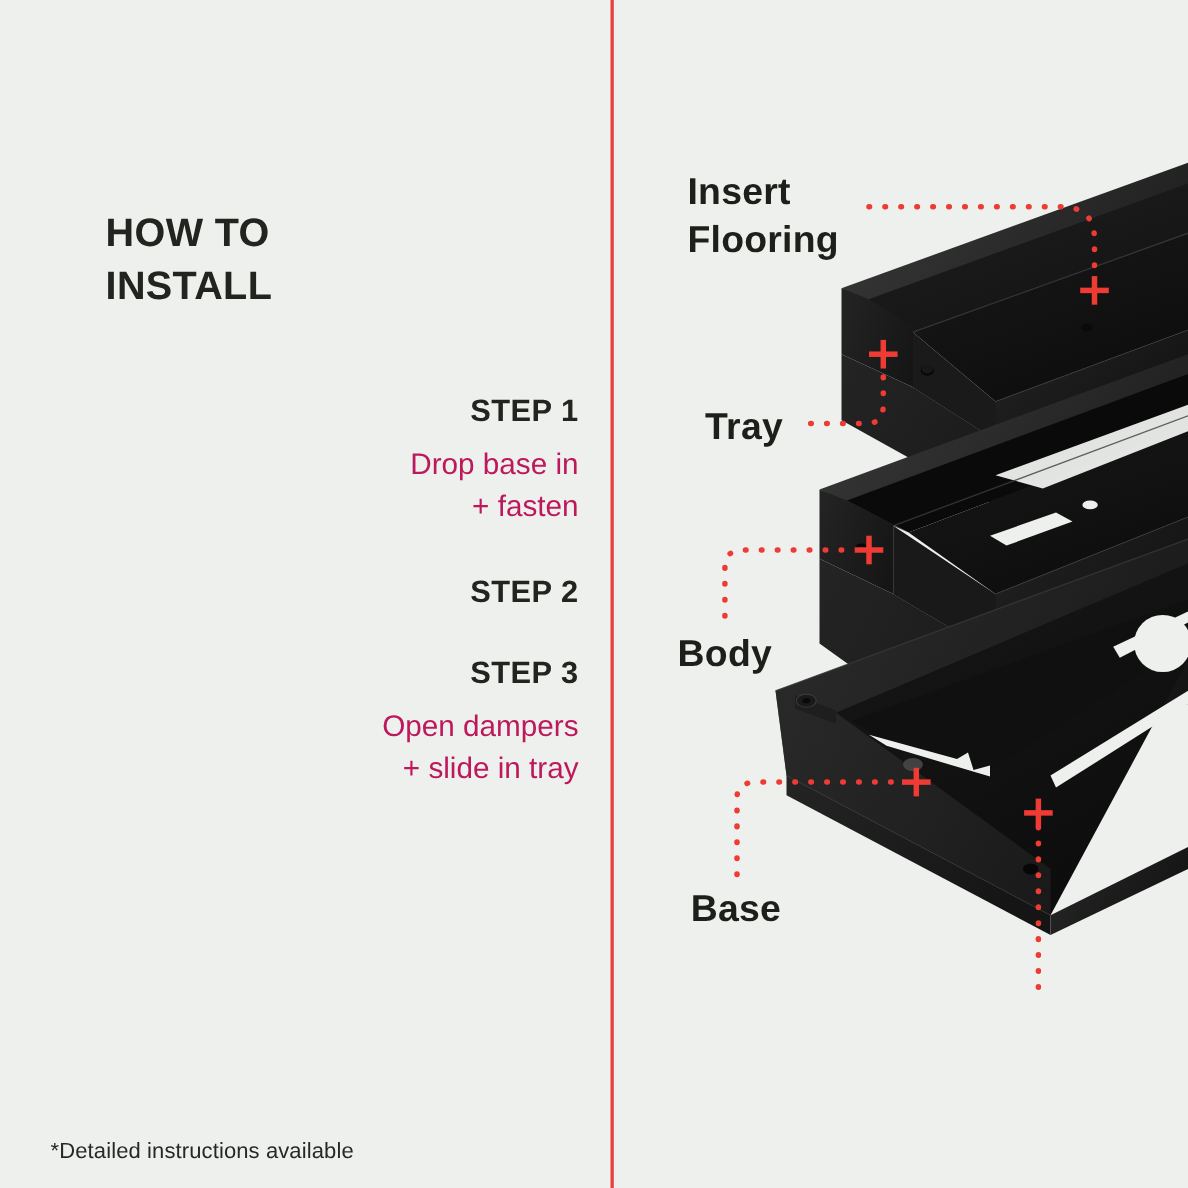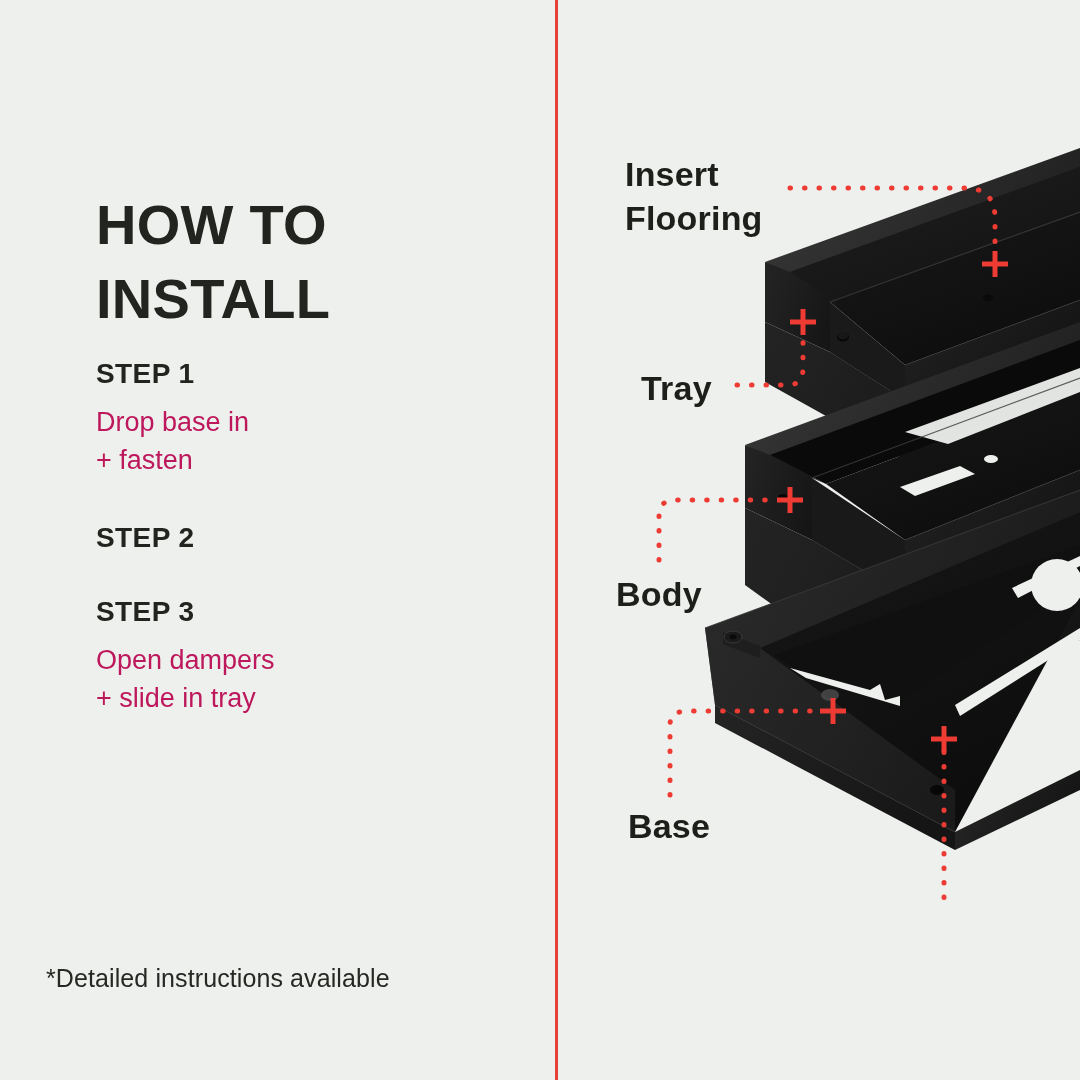--- a/index.html
+++ b/index.html
@@ -29,29 +29,29 @@
   .left-panel {
     position:absolute;
     left:0; top:0;
     width:555px; height:1080px;
   }
 
   .headline {
     position:absolute;
     left:96px; top:188px;
     width:420px;
-    font-size:56px;
+    font-size:36px;
     font-weight:bold;
     line-height:1.32;
     letter-spacing:0.3px;
     color:#22241f;
     white-space:pre-line;
   }
 
-  .steps { position:absolute; left:96px; top:358px; width:430px; }
+  .steps { position:absolute; left:96px; top:358px; width:430px;text-align:right; }
 
   .step { margin-bottom:42px; }
   .step:last-child { margin-bottom:0; }
 
   .step-title {
     font-size:28px;
     font-weight:bold;
     letter-spacing:0.4px;
     color:#22241f;
     margin-bottom:13px;
@@ -60,22 +60,22 @@
   .step-body {
     font-size:27px;
     font-weight:400;
     line-height:1.42;
     color:#be185d;
     white-space:pre-line;
   }
 
   .footnote {
     position:absolute;
-    left:46px; top:964px;
-    font-size:25px;
+    left:46px; top:1036px;
+    font-size:20px;
     font-weight:400;
     color:#262823;
     letter-spacing:0.1px;
   }
 
   
   .right-panel {
     position:absolute;
     left:555px; top:0;
     width:525px; height:900px;

